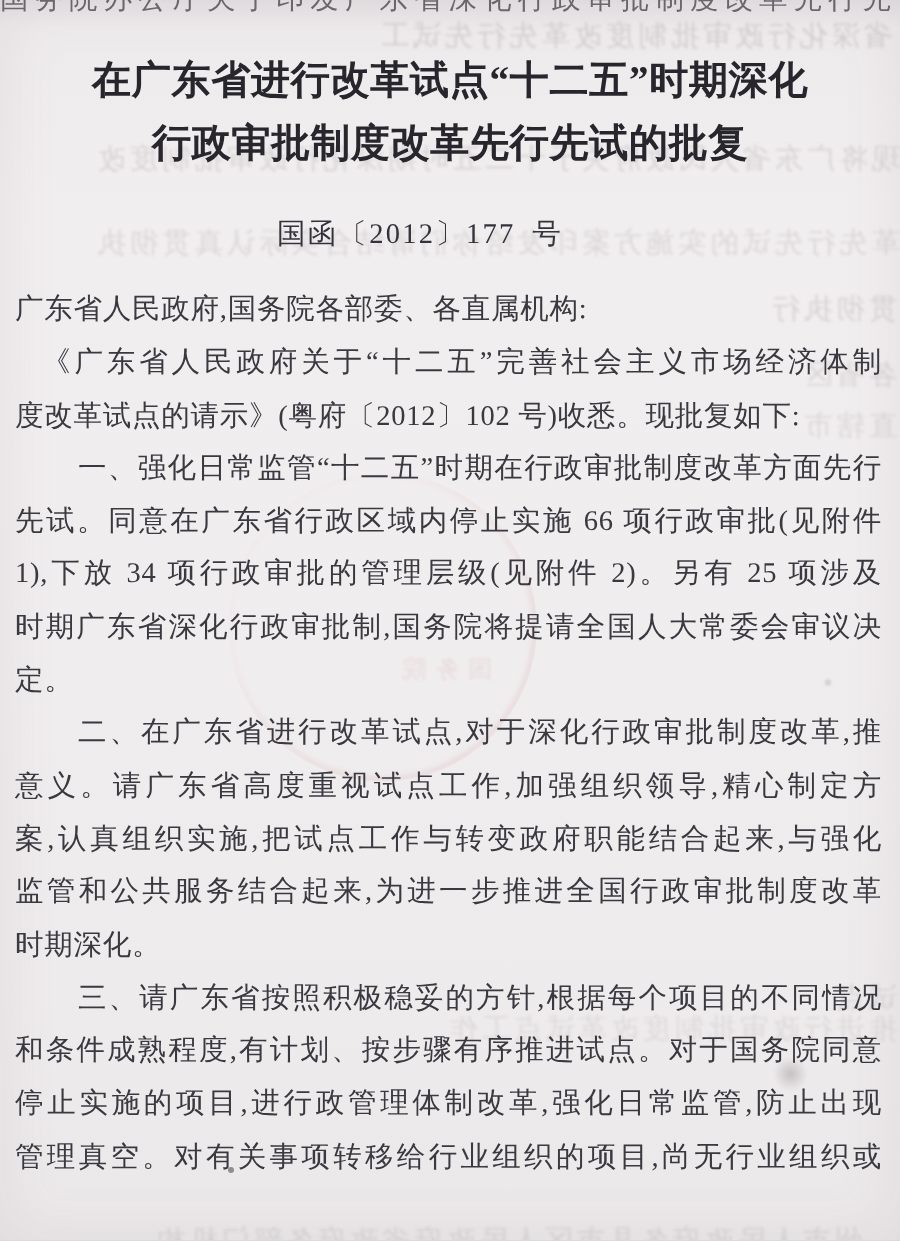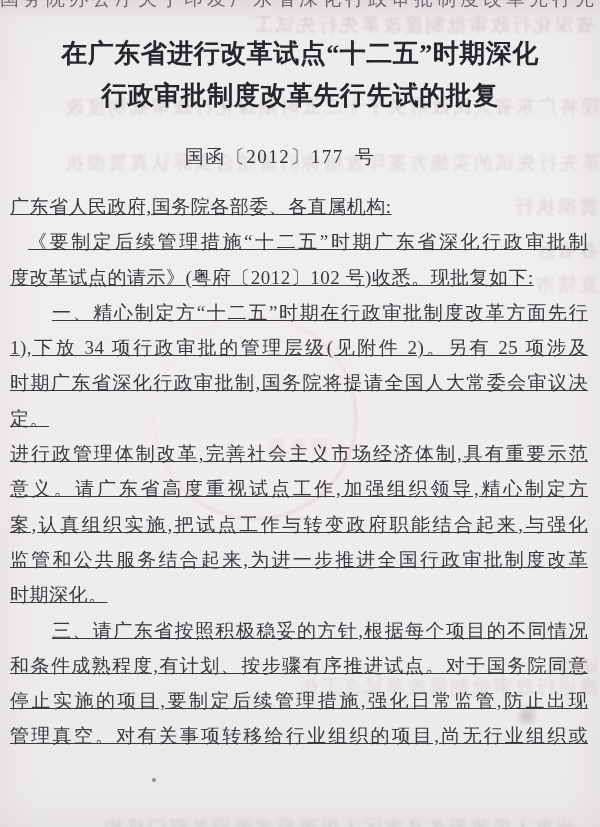--- a/index.html
+++ b/index.html
@@ -59,21 +59,21 @@
     font-size:26px;font-weight:bold;color:#27262d;
     letter-spacing:.5px;
   }
   .docnum{
     position:absolute;top:143px;left:0;width:560px;height:28px;
     text-align:center;line-height:28px;
     font-size:19px;color:#34333b;letter-spacing:1.5px;word-spacing:5px;
   }
   .body{
     position:absolute;top:189px;left:10px;width:578px;
-    font-size:19px;color:#3a3940;letter-spacing:.5px;text-decoration:underline;
+    font-size:19px;color:#3a3940;letter-spacing:.5px;
   }
   .bline{
     line-height:35.3px;height:35.3px;
     white-space:nowrap;
     text-align:justify;text-align-last:left;
   }
   .bline.stretch{text-align-last:justify;}
   .bline.ind1{padding-left:18px;}
   .bline.ind2{padding-left:42px;}
 </style>
@@ -106,30 +106,31 @@
 
   <div class="title" style="color: rgb(39, 38, 45);">
     <div>在广东省进行改革试点“十二五”时期深化</div>
     <div>行政审批制度改革先行先试的批复</div>
   </div>
 
   <div class="docnum">国函〔2012〕177 号</div>
 
   <div class="body" id="body-host">
       <div class="bline">广东省人民政府,国务院各部委、各直属机构:</div>
-      <div class="bline stretch ind1">《要制定后续管理措施“十二五”时期广东省深化行政审批制</div>
+      <div class="bline stretch ind1">《广东省人民政府关于“十二五”完善社会主义市场经济体制</div>
       <div class="bline">度改革试点的请示》(粤府〔2012〕102 号)收悉。现批复如下:</div>
-      <div class="bline stretch ind2">一、精心制定方“十二五”时期在行政审批制度改革方面先行</div>
+      <div class="bline stretch ind2">一、强化日常监管“十二五”时期在行政审批制度改革方面先行</div>
+      <div class="bline stretch">先试。同意在广东省行政区域内停止实施 66 项行政审批(见附件</div>
       <div class="bline stretch">1),下放 34 项行政审批的管理层级(见附件 2)。另有 25 项涉及</div>
       <div class="bline stretch">时期广东省深化行政审批制,国务院将提请全国人大常委会审议决</div>
       <div class="bline">定。</div>
-      <div class="bline stretch">进行政管理体制改革,完善社会主义市场经济体制,具有重要示范</div>
+      <div class="bline stretch ind2">二、在广东省进行改革试点,对于深化行政审批制度改革,推</div>
       <div class="bline stretch">意义。请广东省高度重视试点工作,加强组织领导,精心制定方</div>
       <div class="bline stretch">案,认真组织实施,把试点工作与转变政府职能结合起来,与强化</div>
       <div class="bline stretch">监管和公共服务结合起来,为进一步推进全国行政审批制度改革</div>
       <div class="bline">时期深化。</div>
       <div class="bline stretch ind2">三、请广东省按照积极稳妥的方针,根据每个项目的不同情况</div>
       <div class="bline stretch">和条件成熟程度,有计划、按步骤有序推进试点。对于国务院同意</div>
-      <div class="bline stretch">停止实施的项目,要制定后续管理措施,强化日常监管,防止出现</div>
+      <div class="bline stretch">停止实施的项目,进行政管理体制改革,强化日常监管,防止出现</div>
       <div class="bline stretch">管理真空。对有关事项转移给行业组织的项目,尚无行业组织或</div>
     </div>
 
 </div>
 
 </body></html>

